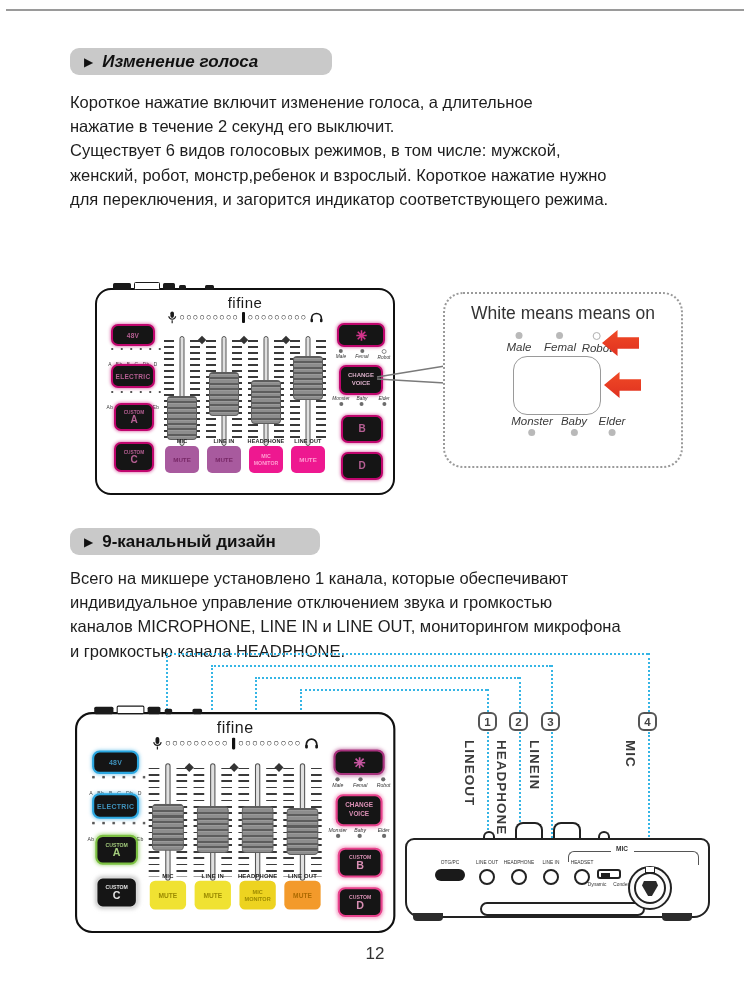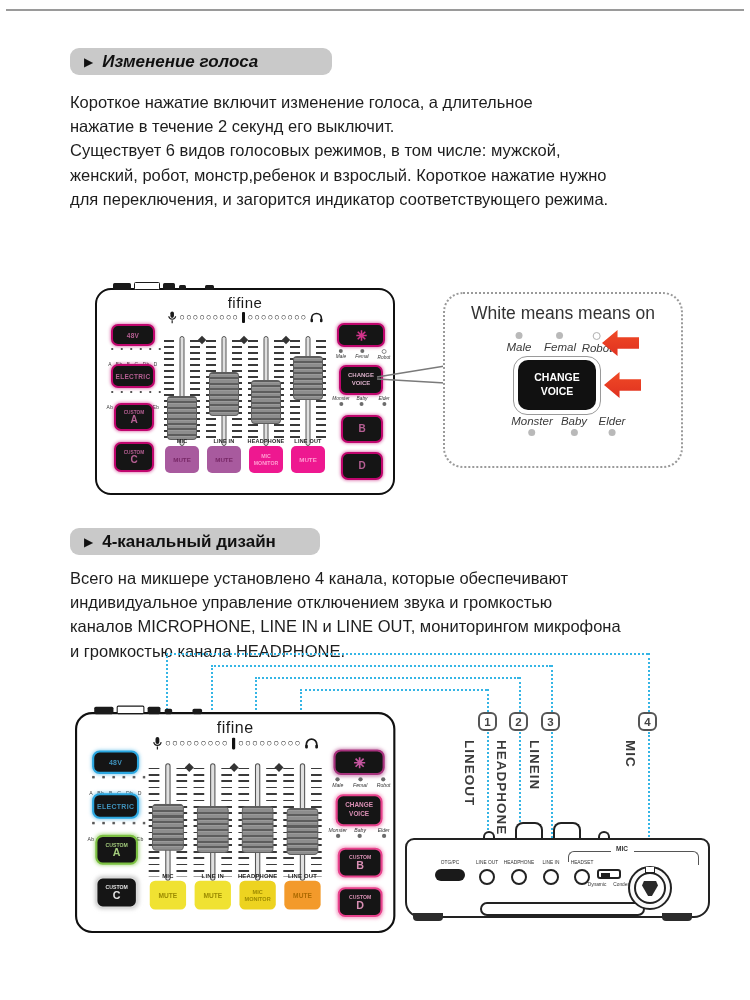--- a/index.html
+++ b/index.html
@@ -287,33 +287,31 @@
     <line x1="2" y1="24" x2="70" y2="28" stroke="#7a7a7a" stroke-width="1.4"></line>
   </svg>
 
   <div class="callout">
     <div class="ttl">White means means on</div>
     <span class="cmode" style="left:74px;top:38px;"><i></i><em>Male</em></span>
     <span class="cmode" style="left:115px;top:38px;"><i></i><em>Femal</em></span>
     <span class="cmode open" style="left:152px;top:38px;"><i></i><em>Robot</em></span>
     <div class="rarrow" style="left:157px;top:36px;"></div>
     <div class="cvring"></div>
-    <div class="cvbtn">CHANGE
-VOICE</div>
     <div class="rarrow" style="left:159px;top:78px;"></div>
     <span class="cmode below" style="left:87px;top:121px;"><em>Monster</em><i></i></span>
     <span class="cmode below" style="left:129px;top:121px;"><em>Baby</em><i></i></span>
     <span class="cmode below" style="left:167px;top:121px;"><em>Elder</em><i></i></span>
   </div>
 
   <div class="sechdr sec2">
     <span class="tri">▶</span>
-    <span class="t">4-канальный дизайн</span>
-  </div>
-  <div class="para p2">Всего на микшере установлено 4 канала, которые обеспечивают
+    <span class="t">9-канальный дизайн</span>
+  </div>
+  <div class="para p2">Всего на микшере установлено 1 канала, которые обеспечивают
 индивидуальное управление отключением звука и громкостью
 каналов MICROPHONE, LINE IN и LINE OUT, мониторингом микрофона
 и громкостью канала HEADPHONE.</div>
 
   <div class="dh" style="left:166px;top:653px;width:482px;"></div>
   <div class="dl" style="left:166px;top:653px;height:92px;"></div>
   <div class="dl" style="left:648px;top:653px;height:59px;"></div>
   <div class="dh" style="left:211px;top:665px;width:340px;"></div>
   <div class="dl" style="left:211px;top:665px;height:80px;"></div>
   <div class="dl" style="left:551px;top:665px;height:47px;"></div>
@@ -484,13 +482,14 @@
   <span class="plabel" style="left:597px;top:882px;">Dynamic</span>
   <span class="plabel" style="left:625px;top:882px;">Condenser</span>
   <div class="br-l"></div>
   <div class="br-r"></div>
   <div class="miclab">MIC</div>
   <div class="xlr-o"></div>
   <div class="xlr-i"></div>
   <div class="xlr-n"></div>
   <div class="xlr-c"></div>
 
+  <div class="pageno">12</div>
 </div>
 
 </body></html>

